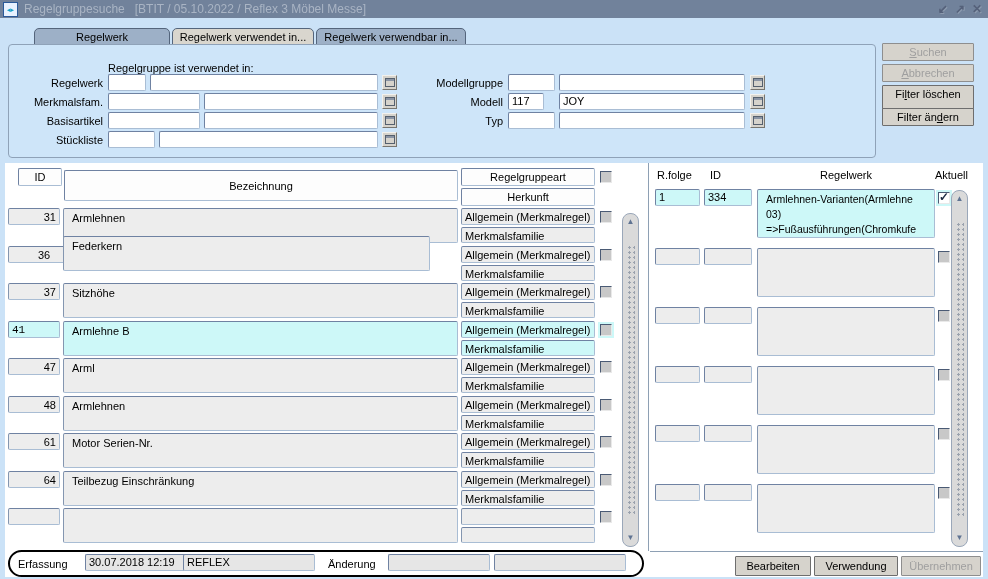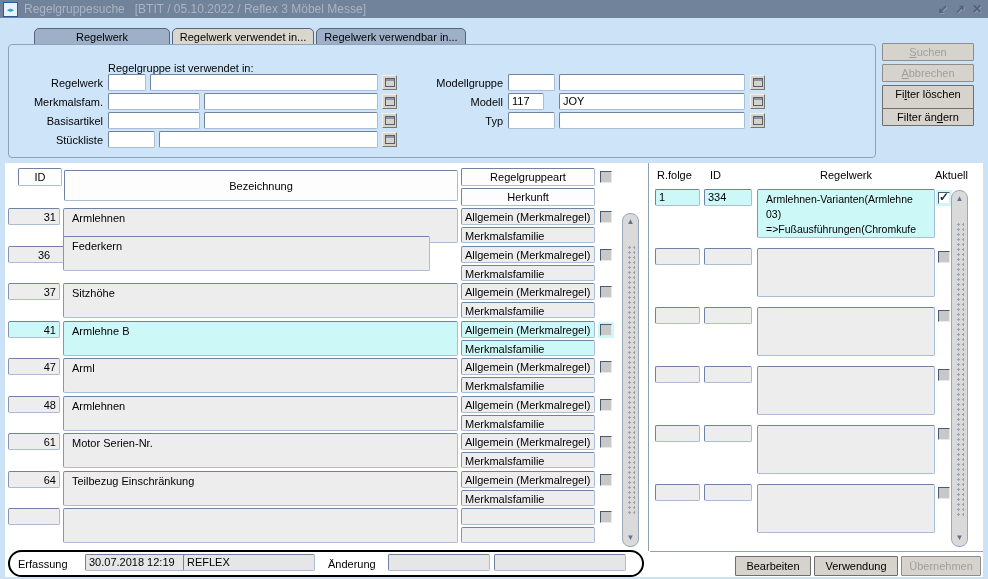--- a/index.html
+++ b/index.html
@@ -142,21 +142,21 @@
       <div class="cb-halo" style="left: 598px; top: 247px;">
         <div class="cb" style="position: relative;"></div>
       </div>
       <div class="cell" style="left: 8px; top: 283px; width: 52px; height: 17px; text-align: right;">37</div>
       <div class="cell tall" style="left: 63px; top: 283px; width: 395px; height: 35px;">Sitzhöhe</div>
       <div class="cell" style="left: 461px; top: 283px; width: 134px; height: 17px;">Allgemein (Merkmalregel)</div>
       <div class="cell" style="left: 461px; top: 302px; width: 134px; height: 16px;">Merkmalsfamilie</div>
       <div class="cb-halo" style="left: 598px; top: 284px;">
         <div class="cb" style="position: relative;"></div>
       </div>
-      <div class="cell sel" style="left: 8px; top: 321px; width: 52px; height: 17px; text-align: right;">41</div>
+      <div class="cell sel" style="left: 8px; top: 321px; width: 52px; height: 17px; text-align: left; font-family: Liberation Mono, monospace;">41</div>
       <div class="cell tall sel" style="left: 63px; top: 321px; width: 395px; height: 35px;">Armlehne B</div>
       <div class="cell sel" style="left: 461px; top: 321px; width: 134px; height: 17px;">Allgemein (Merkmalregel)</div>
       <div class="cell sel" style="left: 461px; top: 340px; width: 134px; height: 16px;">Merkmalsfamilie</div>
       <div class="cb-halo sel" style="left: 598px; top: 322px;">
         <div class="cb" style="position: relative;"></div>
       </div>
       <div class="cell" style="left: 8px; top: 358px; width: 52px; height: 17px; text-align: right;">47</div>
       <div class="cell tall" style="left: 63px; top: 358px; width: 395px; height: 35px;">Arml</div>
       <div class="cell" style="left: 461px; top: 358px; width: 134px; height: 17px;">Allgemein (Merkmalregel)</div>
       <div class="cell" style="left: 461px; top: 377px; width: 134px; height: 16px;">Merkmalsfamilie</div>

